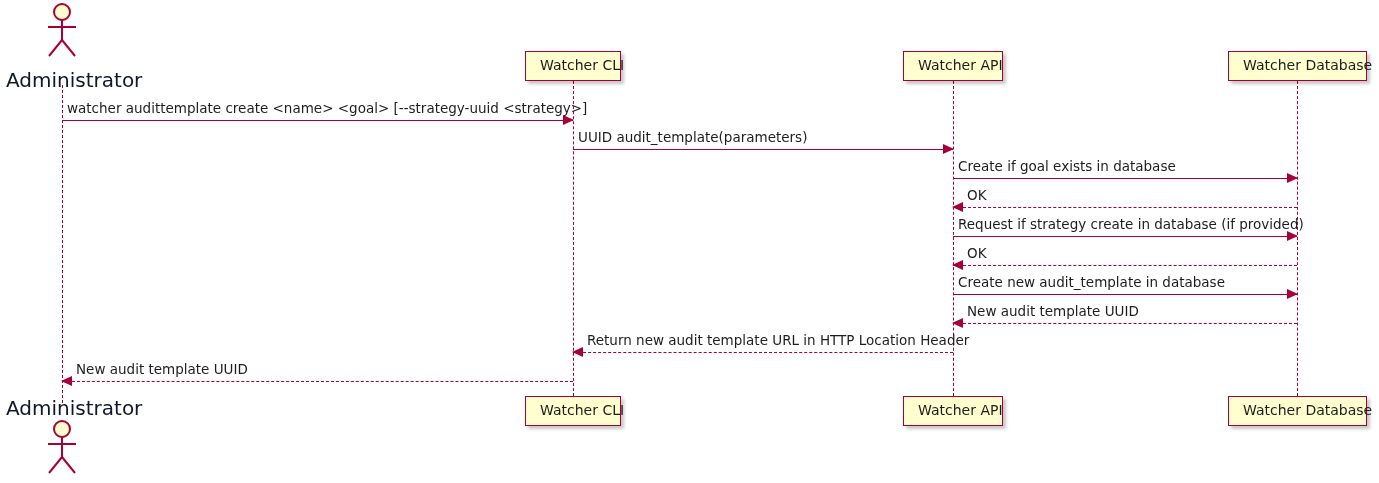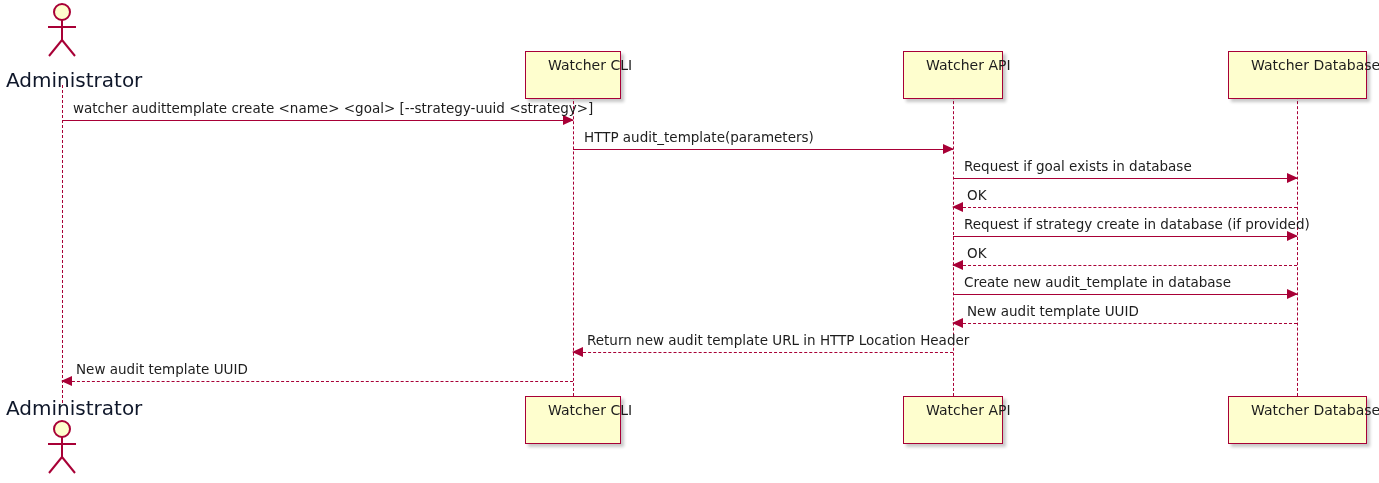--- a/index.html
+++ b/index.html
@@ -24,27 +24,27 @@
     border-left: 1px dashed #A80036;
     top: 0;
   }
   
   .participant {
     position: absolute;
     box-sizing: border-box;
     background: #FEFECE;
     border: 1.5px solid #A80036;
     box-shadow: 3px 3px 3px rgba(0,0,0,0.22);
-    height: 48px;
+    height: 30px;
     line-height: 27px;
     text-align: center;
     font-size: 14px;
     color: #1d1d1d;
     white-space: nowrap;
-    padding: 0 22px;
+    padding: 0 14px;
   }
   
   .actor {
     position: absolute;
     width: 46px;
     height: 58px;
   }
   .actor-label {
     position: absolute;
     font-size: 20px;
@@ -85,21 +85,21 @@
     border-bottom: 5px solid transparent;
     border-right: 11px solid #A80036;
   }
   .msg .label {
     position: absolute;
     bottom: 4px;
     font-size: 13.5px;
     color: #1d1d1d;
     white-space: nowrap;
   }
-  .msg.to-right .label { left: 11px; }
+  .msg.to-right .label { left: 5px; }
   .msg.to-left  .label { left: 14px; margin-top: 48px; }
 </style>
 </head>
 <body>
 
 <div id="diagram">
 
   <div class="lifeline" style="left:62px; top:85px; height:318px;"></div>
   <div class="lifeline" style="left:573px; top:81px; height:315px;"></div>
   <div class="lifeline" style="left:953px; top:81px; height:315px;"></div>
@@ -124,27 +124,27 @@
 
   <div class="msg to-right" style="left:62px; top:120px; width:511px;">
     <div class="line"></div>
     <div class="arrow"></div>
     <div class="label">watcher audittemplate create &lt;name&gt; &lt;goal&gt; [--strategy-uuid &lt;strategy&gt;]</div>
   </div>
 
   <div class="msg to-right" style="left:573px; top:149px; width:380px;">
     <div class="line"></div>
     <div class="arrow"></div>
-    <div class="label">HTTP audit_template(parameters)</div>
+    <div class="label">UUID audit_template(parameters)</div>
   </div>
 
   <div class="msg to-right" style="left:953px; top:178px; width:344px;">
     <div class="line"></div>
     <div class="arrow"></div>
-    <div class="label">Request if goal exists in database</div>
+    <div class="label">Create if goal exists in database</div>
   </div>
 
   <div class="msg to-left dashed" style="left:953px; top:207px; width:344px;">
     <div class="line"></div>
     <div class="arrow"></div>
     <div class="label">OK</div>
   </div>
 
   <div class="msg to-right" style="left:953px; top:236px; width:344px;">
     <div class="line"></div>

